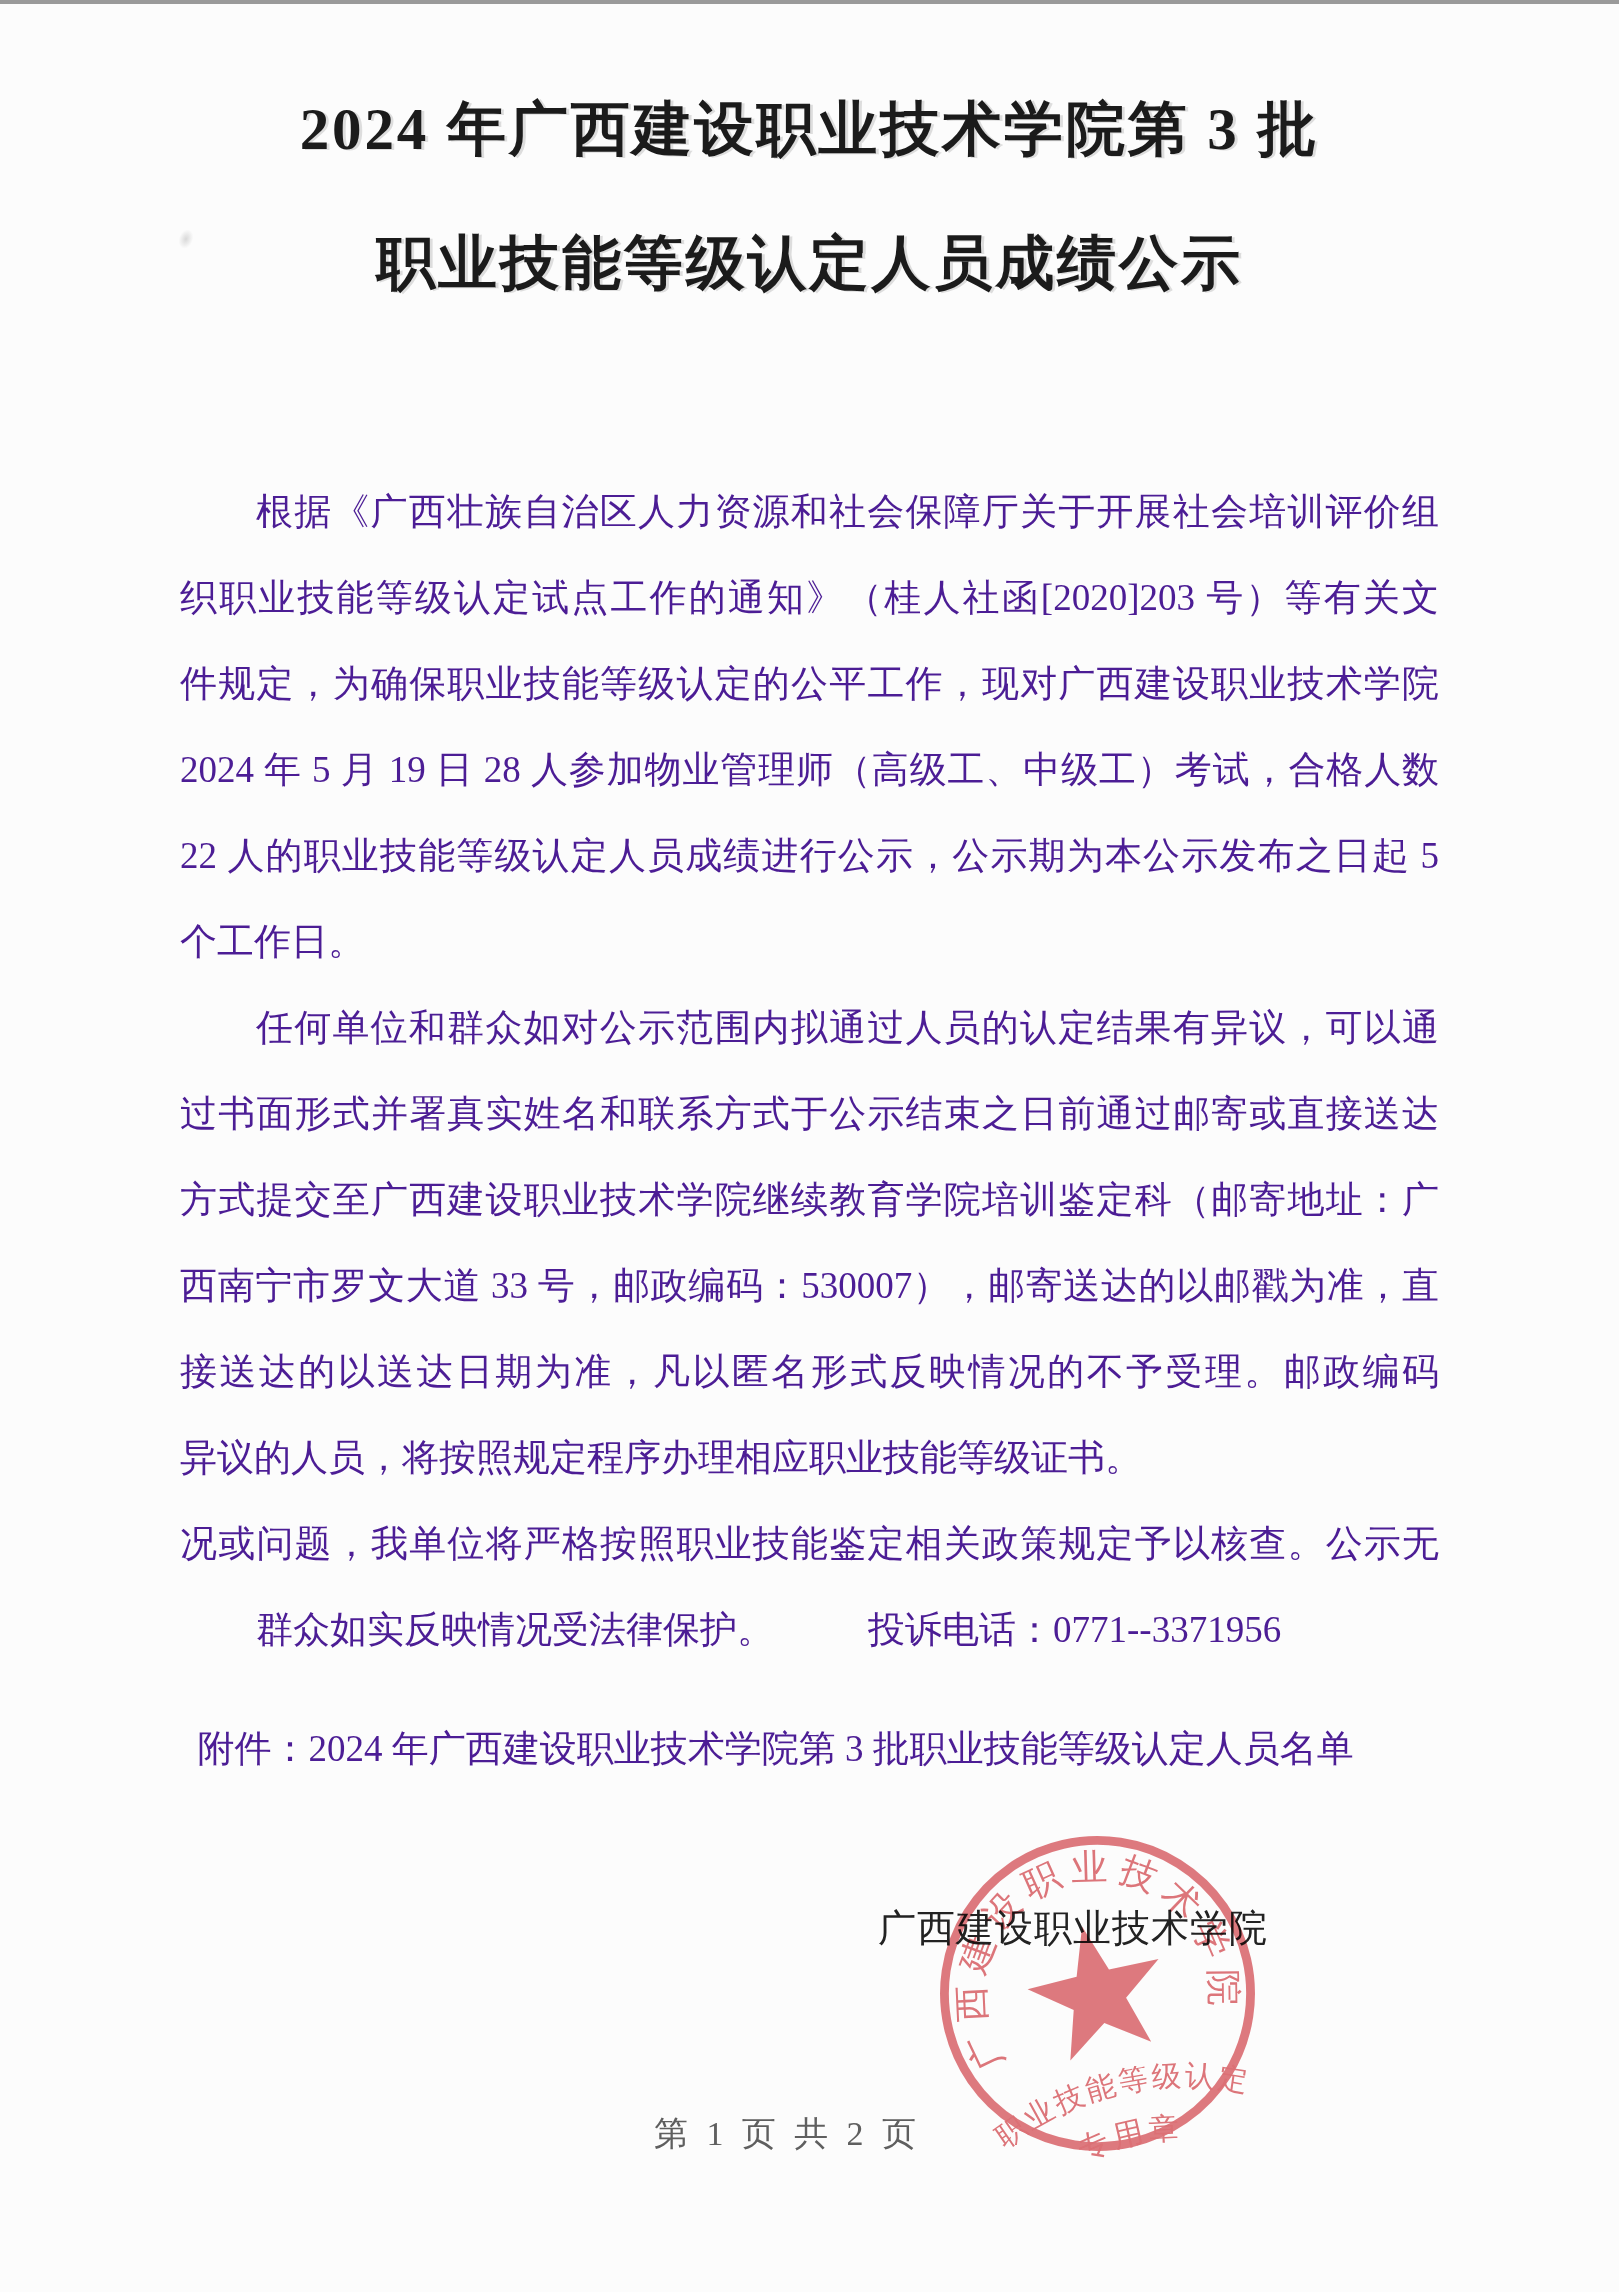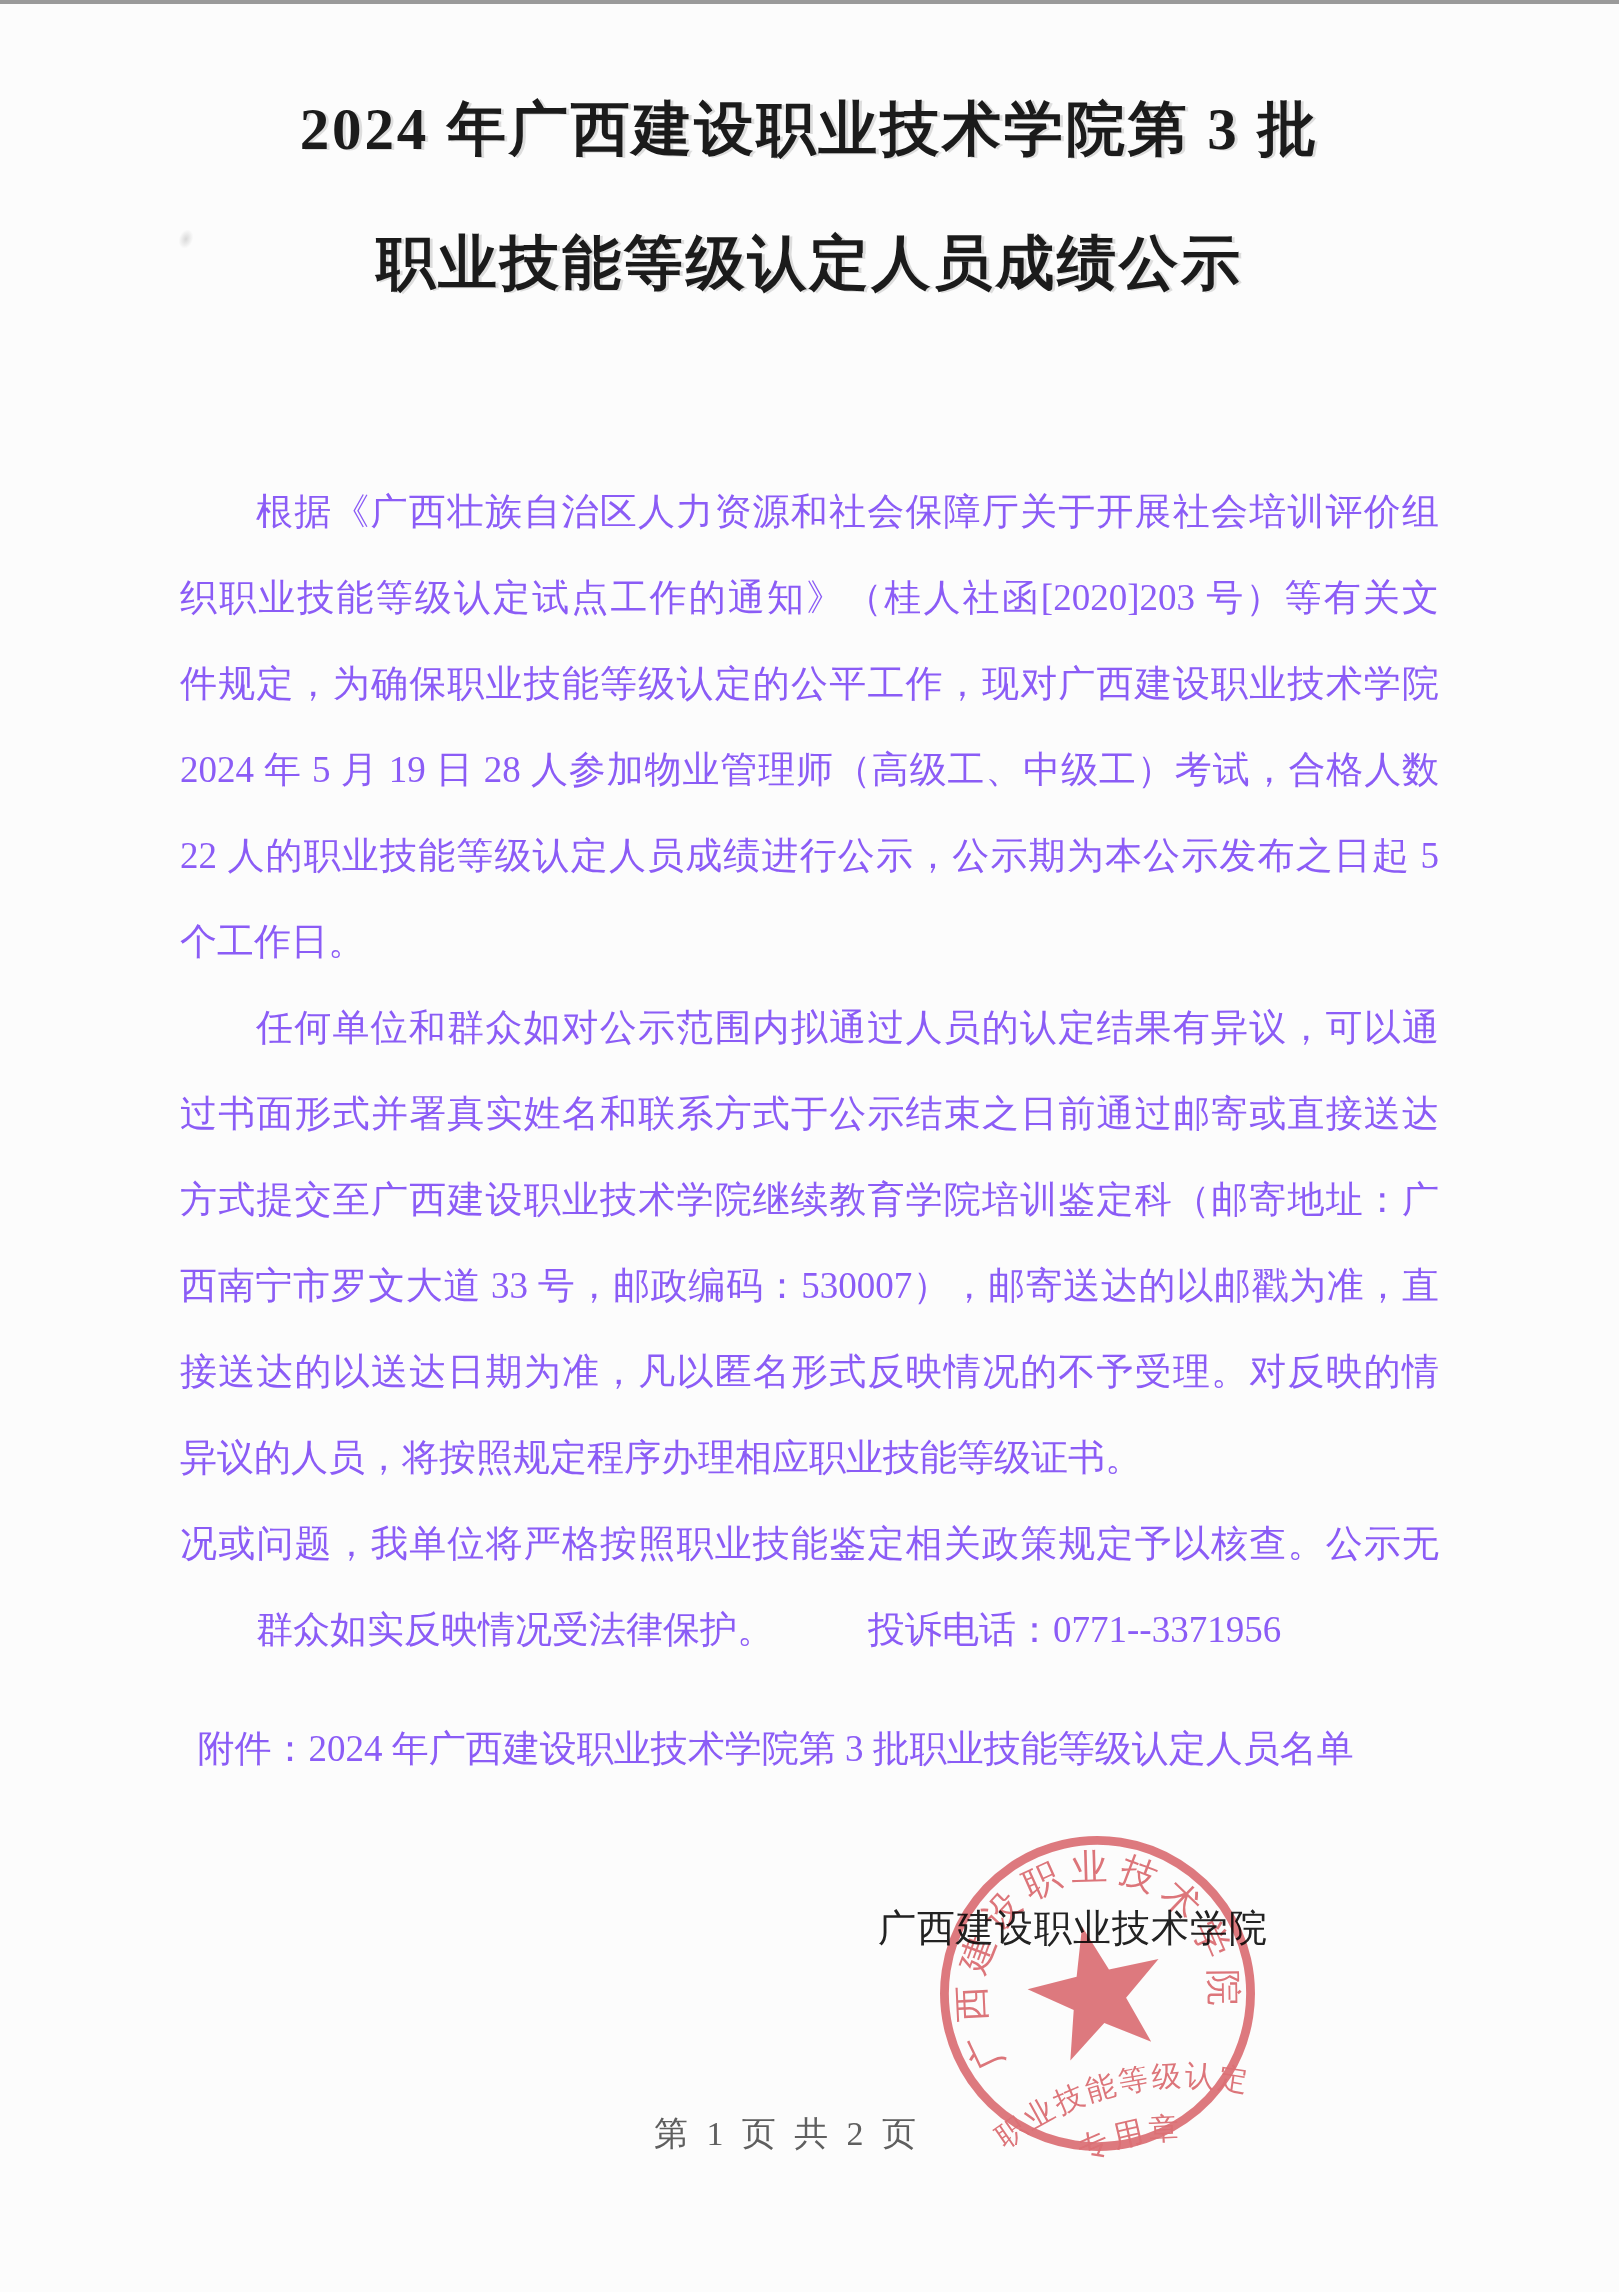--- a/index.html
+++ b/index.html
@@ -40,21 +40,21 @@
     left: 180px; top: 465px;
     width: 1259px;
   }
   .bline {
     font-size: 37px;
     line-height: 86px;
     height: 86px;
     white-space: nowrap;
     text-align: justify;
     text-align-last: justify;
-    color: #8b5cf6;
+    color: #4c1d95;
   }
   .bline.end { text-align-last: left; white-space: normal; }
   .bline.indent { text-indent: 76px; }
   .bline.attach { margin-top: 33px; text-indent: 17.6px; }
   .gap-spacer { display: inline-block; width: 94px; height: 1px; }
   .sig-org {
     position: absolute;
     left: 872px; top: 1901px;
     width: 402px;
     font-size: 38px;
@@ -108,21 +108,21 @@
     <div class="bline indent">根据《广西壮族自治区人力资源和社会保障厅关于开展社会培训评价组</div>
     <div class="bline">织职业技能等级认定试点工作的通知》（桂人社函[2020]203 号）等有关文</div>
     <div class="bline">件规定，为确保职业技能等级认定的公平工作，现对广西建设职业技术学院</div>
     <div class="bline">2024 年 5 月 19 日 28 人参加物业管理师（高级工、中级工）考试，合格人数</div>
     <div class="bline">22 人的职业技能等级认定人员成绩进行公示，公示期为本公示发布之日起 5</div>
     <div class="bline end">个工作日。</div>
     <div class="bline indent">任何单位和群众如对公示范围内拟通过人员的认定结果有异议，可以通</div>
     <div class="bline">过书面形式并署真实姓名和联系方式于公示结束之日前通过邮寄或直接送达</div>
     <div class="bline">方式提交至广西建设职业技术学院继续教育学院培训鉴定科（邮寄地址：广</div>
     <div class="bline">西南宁市罗文大道 33 号，邮政编码：530007），邮寄送达的以邮戳为准，直</div>
-    <div class="bline">接送达的以送达日期为准，凡以匿名形式反映情况的不予受理。对反映的情</div>
+    <div class="bline">接送达的以送达日期为准，凡以匿名形式反映情况的不予受理。邮政编码</div>
     <div class="bline end">异议的人员，将按照规定程序办理相应职业技能等级证书。</div>
     <div class="bline">况或问题，我单位将严格按照职业技能鉴定相关政策规定予以核查。公示无</div>
     <div class="bline end indent">
       <span>群众如实反映情况受法律保护。</span><span class="gap-spacer"></span><span>投诉电话：0771--3371956</span>
     </div>
     <div class="bline end attach">附件：2024 年广西建设职业技术学院第 3 批职业技能等级认定人员名单</div>
   </div>
 
   <div class="sig-org">广西建设职业技术学院</div>
 

